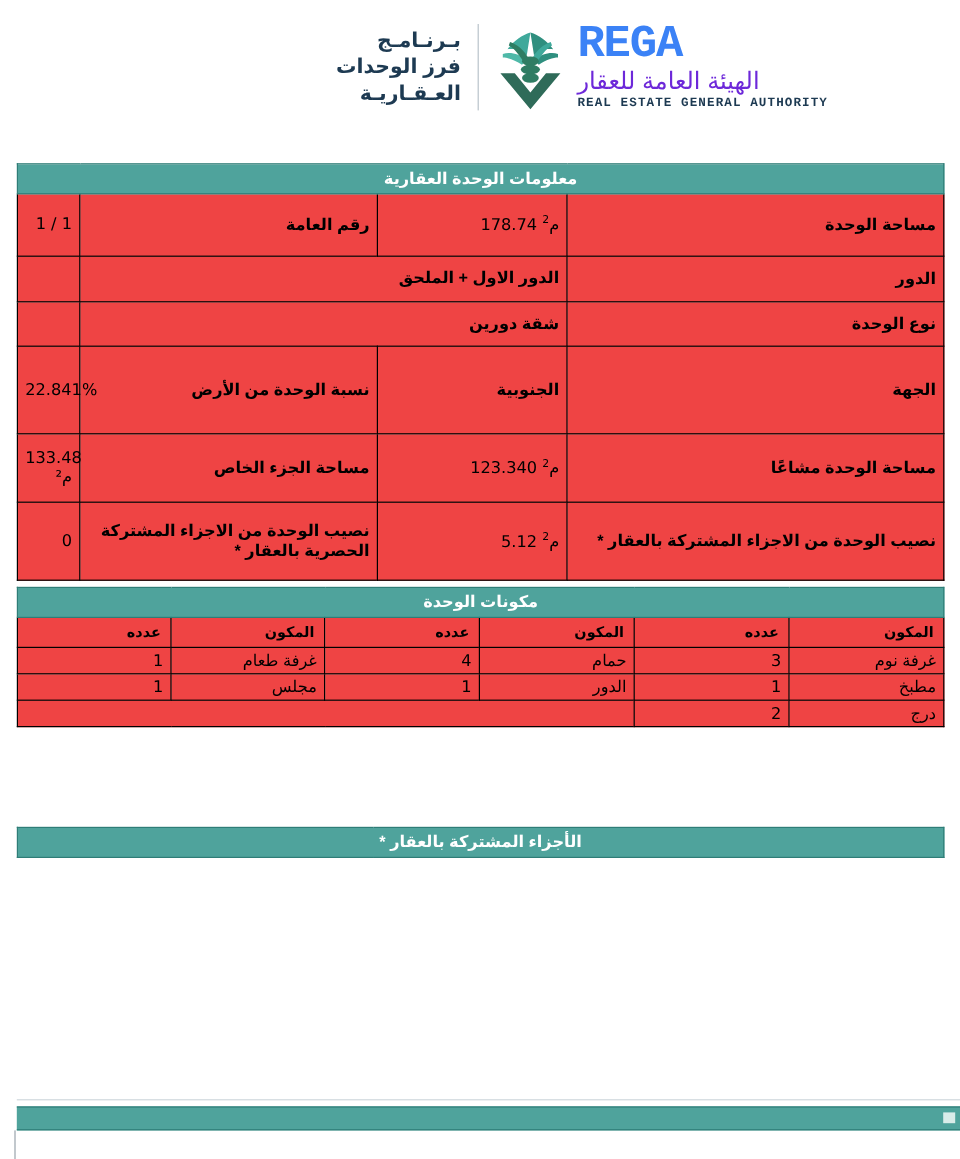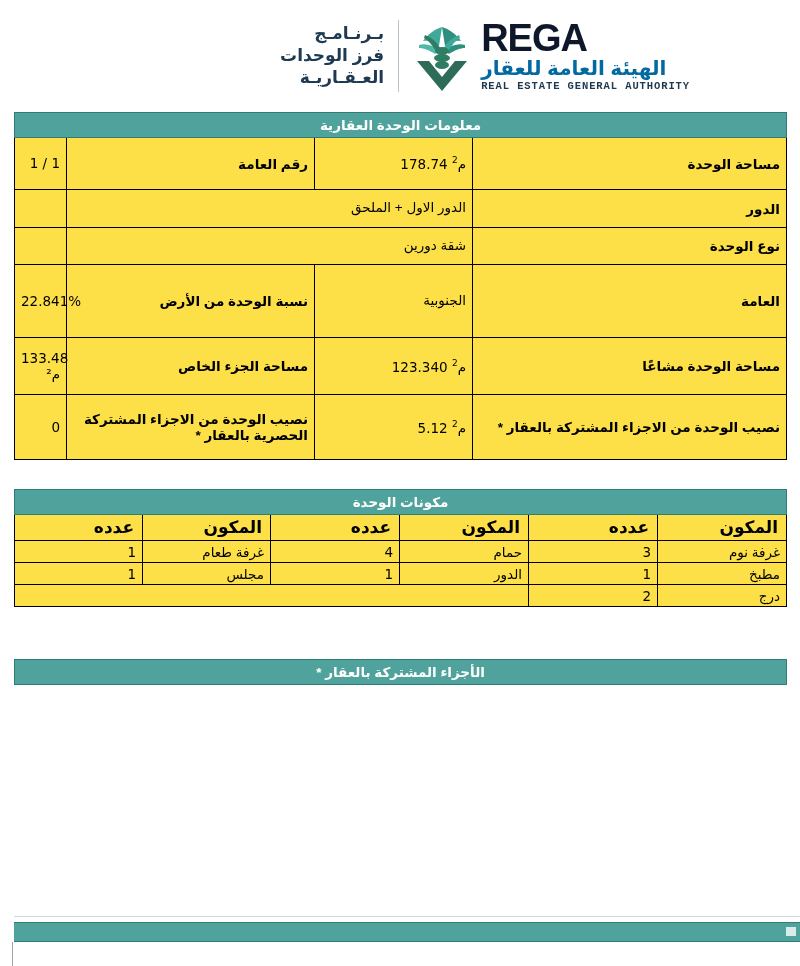--- a/index.html
+++ b/index.html
@@ -51,33 +51,33 @@
     display: flex;
     flex-direction: row-reverse;
     align-items: center;
     gap: 8px;
   }
   .rega-wordblock {
     direction: ltr;
     text-align: left;
   }
   .rega-latin {
-    font-family: Liberation Sans, sans-serif;
+    font-family: Liberation Mono, monospace;
     font-weight: bold;
     font-size: 38px;
     line-height: 0.95;
-    color: #0f172a;
+    color: #3b82f6;
     letter-spacing: -1px;
   }
   .rega-arabic {
     direction: rtl;
-    font-weight: bold;
+    font-weight: normal;
     font-size: 20px;
     line-height: 1.1;
-    color: #0369a1;
+    color: #6d28d9;
     margin-top: 1px;
   }
   .rega-sub {
     font-family: Liberation Mono, monospace;
     font-weight: bold;
     font-size: 10.5px;
     letter-spacing: 0.9px;
     color: #1d3a52;
     margin-top: 1px;
   }
@@ -90,61 +90,61 @@
     width: 772px;
     border-collapse: collapse;
     table-layout: fixed;
     direction: rtl;
   }
   .doc-table td, .doc-table th {
     border: 1.6px solid #000;
     padding: 2px 6px;
     font-size: 13.5px;
     vertical-align: middle;
-    background: #fde047;
+    background: #ef4444;
   }
   .band-head td {
     background: #4fa39c;
     border: 1.6px solid #2f7d77;
     color: #ffffff;
     font-weight: bold;
     text-align: center;
     font-size: 13.5px;
     padding: 4px 6px;
     letter-spacing: 0.2px;
   }
   .lbl {
     font-weight: bold;
     text-align: right;
     padding-right: 8px;
   }
   .val {
     text-align: right;
     vertical-align: top;
-    font-weight: normal;
+    font-weight: bold;
     padding-top: 3px;
     line-height: 1.25;
   }
   .val-num {
     text-align: right;
     vertical-align: top;
     padding-top: 3px;
     line-height: 1.2;
     direction: ltr;
     font-family: "DejaVu Sans", sans-serif;
     font-size: 14px;
   }
   .unit-sup { font-size: 9px; vertical-align: super; }
   .numtxt { direction: ltr; unicode-bidi: isolate; font-family: "DejaVu Sans", sans-serif; }
 
   .comp-head td {
     font-weight: bold;
     text-align: right;
     padding-right: 8px;
-    font-size: 17px;
+    font-size: 12px;
   }
   .comp-name { text-align: right; padding-right: 8px; font-size: 13.5px; }
   .comp-count {
     text-align: right; padding-right: 8px;
     direction: ltr; unicode-bidi: isolate;
     font-family: "DejaVu Sans", sans-serif; font-size: 14px;
   }
   .blank-cell { background:#fff; }
 
   
@@ -205,21 +205,21 @@
       <path d="M6 42 L31 72 L56 42 L44 42 L31 58 L18 42 Z" fill="#2f6b59"></path>
     </svg>
     <div class="rega-wordblock">
       <div class="rega-latin">REGA</div>
       <div class="rega-arabic">الهيئة العامة للعقار</div>
       <div class="rega-sub">REAL ESTATE GENERAL AUTHORITY</div>
     </div>
   </div>
 </div>
 
-<table class="doc-table" style="top:112px;">
+<table class="doc-table" style="top:136px;">
   <colgroup>
     <col style="width:314px">
       <col style="width:158px">
       <col style="width:248px">
       <col style="width:52px">
   </colgroup>
   <tbody>
     <tr class="band-head">
       <td colspan="4">معلومات الوحدة العقارية</td>
     </tr>
@@ -240,21 +240,21 @@
       <td class="blank-cell"></td>
     </tr>
 
     <tr style="height:37px">
       <td class="lbl">نوع الوحدة</td>
       <td class="val" colspan="2">شقة دورين</td>
       <td class="blank-cell"></td>
     </tr>
 
     <tr style="height:73px">
-      <td class="lbl">العامة</td>
+      <td class="lbl">الجهة</td>
       <td class="val">الجنوبية</td>
       <td class="lbl">نسبة الوحدة من الأرض</td>
       <td class="val-num">22.841%</td>
     </tr>
 
     <tr style="height:57px">
       <td class="lbl">مساحة الوحدة مشاعًا</td>
       <td class="val-num">
         <span class="numtxt">123.340</span>
         <span>م</span><span class="unit-sup">2</span>
@@ -317,21 +317,21 @@
     </tr>
 
     <tr style="height:22px">
       <td class="comp-name">درج</td>
       <td class="comp-count">2</td>
       <td class="blank-cell" colspan="4"></td>
     </tr>
   </tbody>
 </table>
 
-<table class="doc-table" style="top:659px;">
+<table class="doc-table" style="top:689px;">
   <colgroup>
       <col style="width:476px">
       <col style="width:296px">
     </colgroup>
   <tbody>
     <tr class="band-head">
       <td colspan="2">الأجزاء المشتركة بالعقار *</td>
     </tr>
   </tbody>
 </table>

